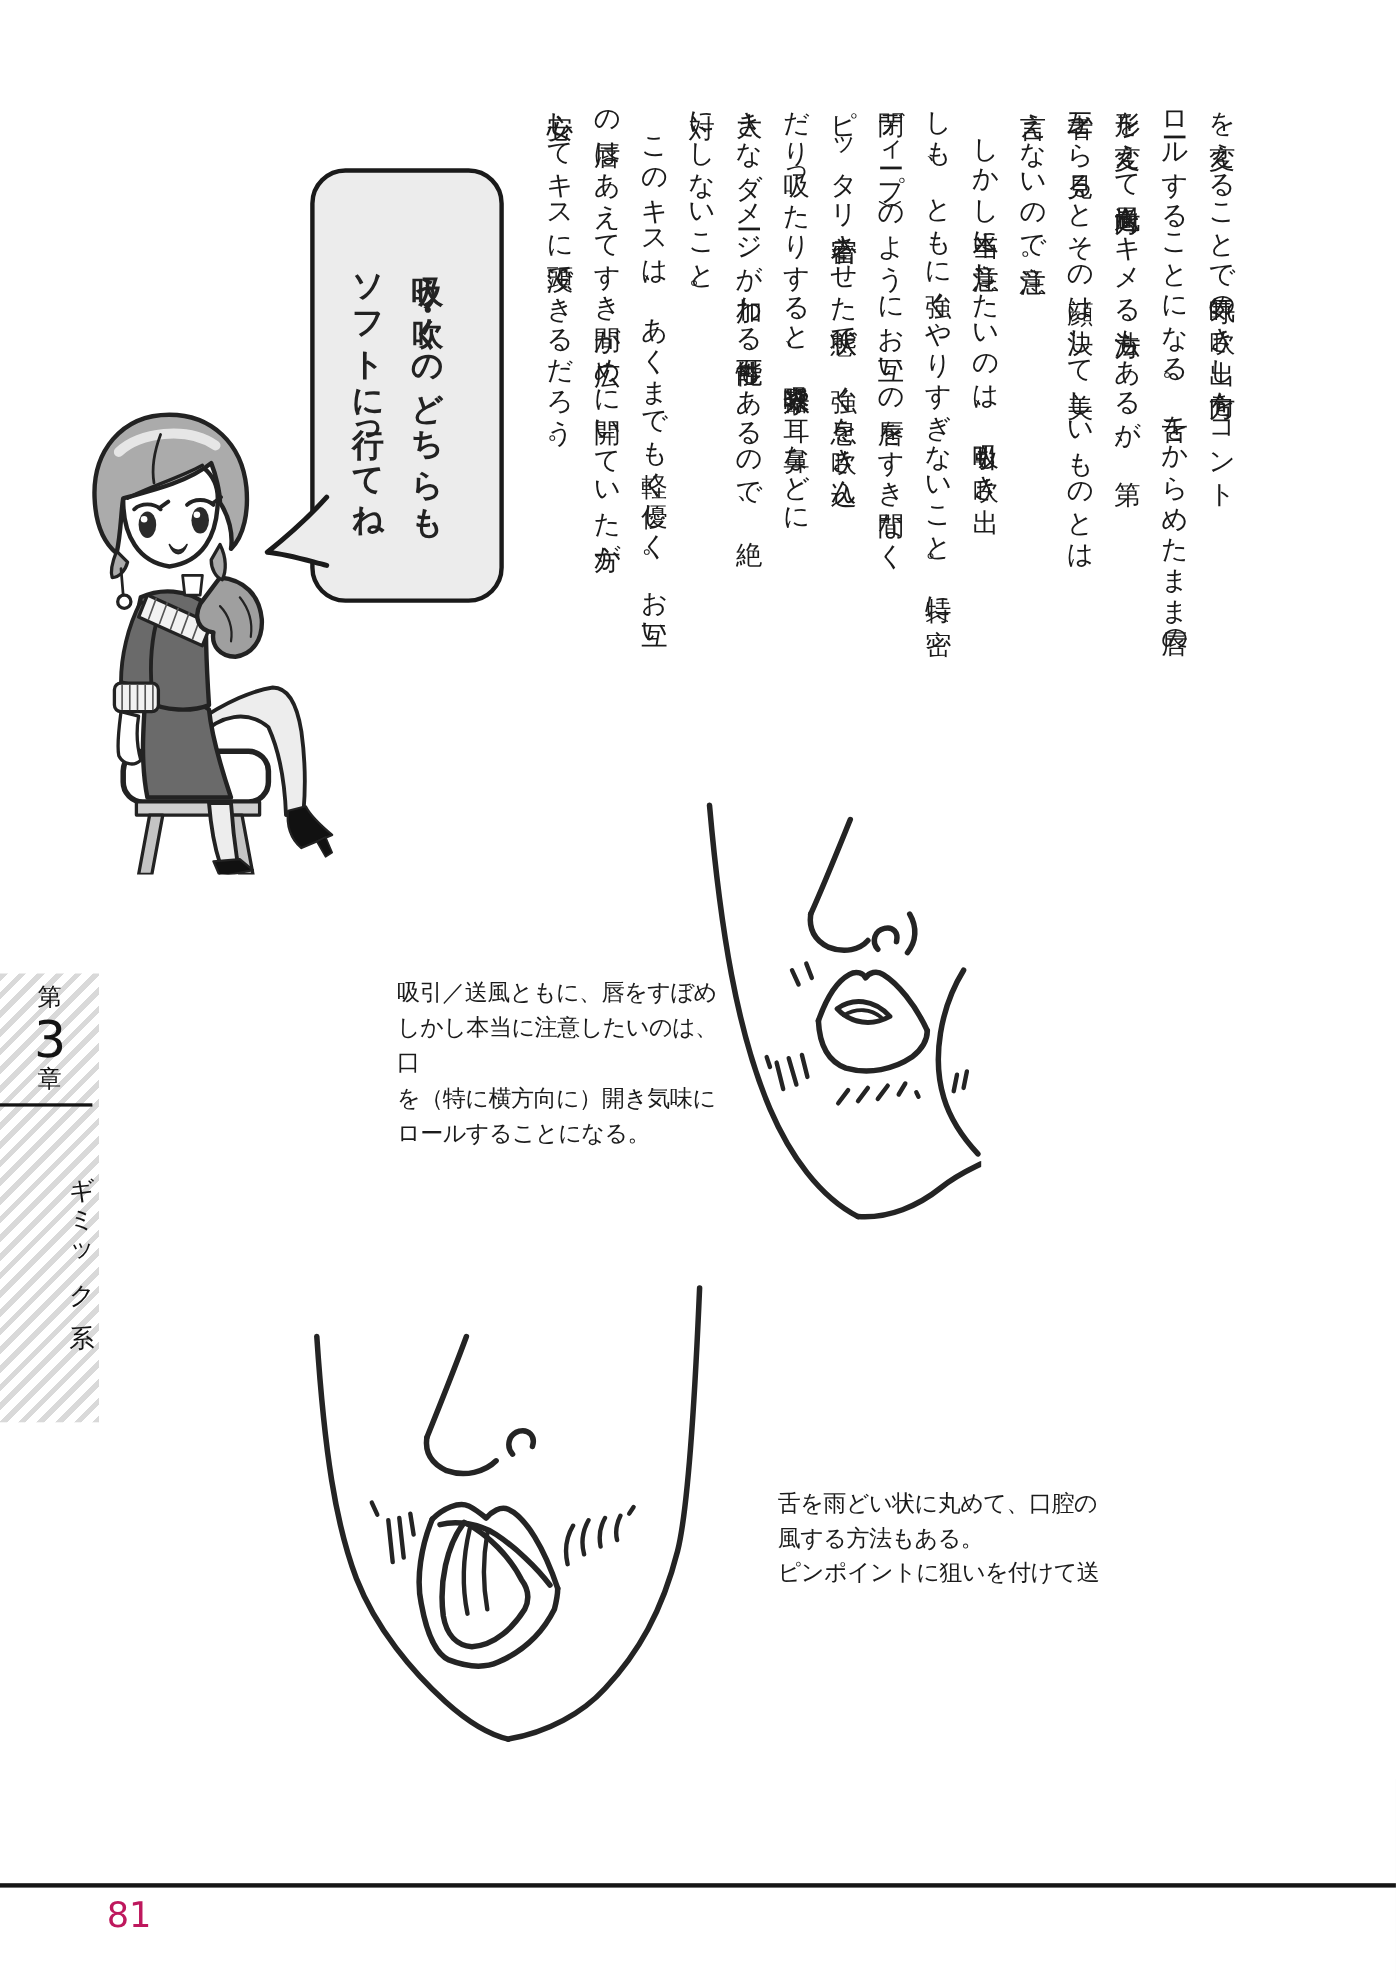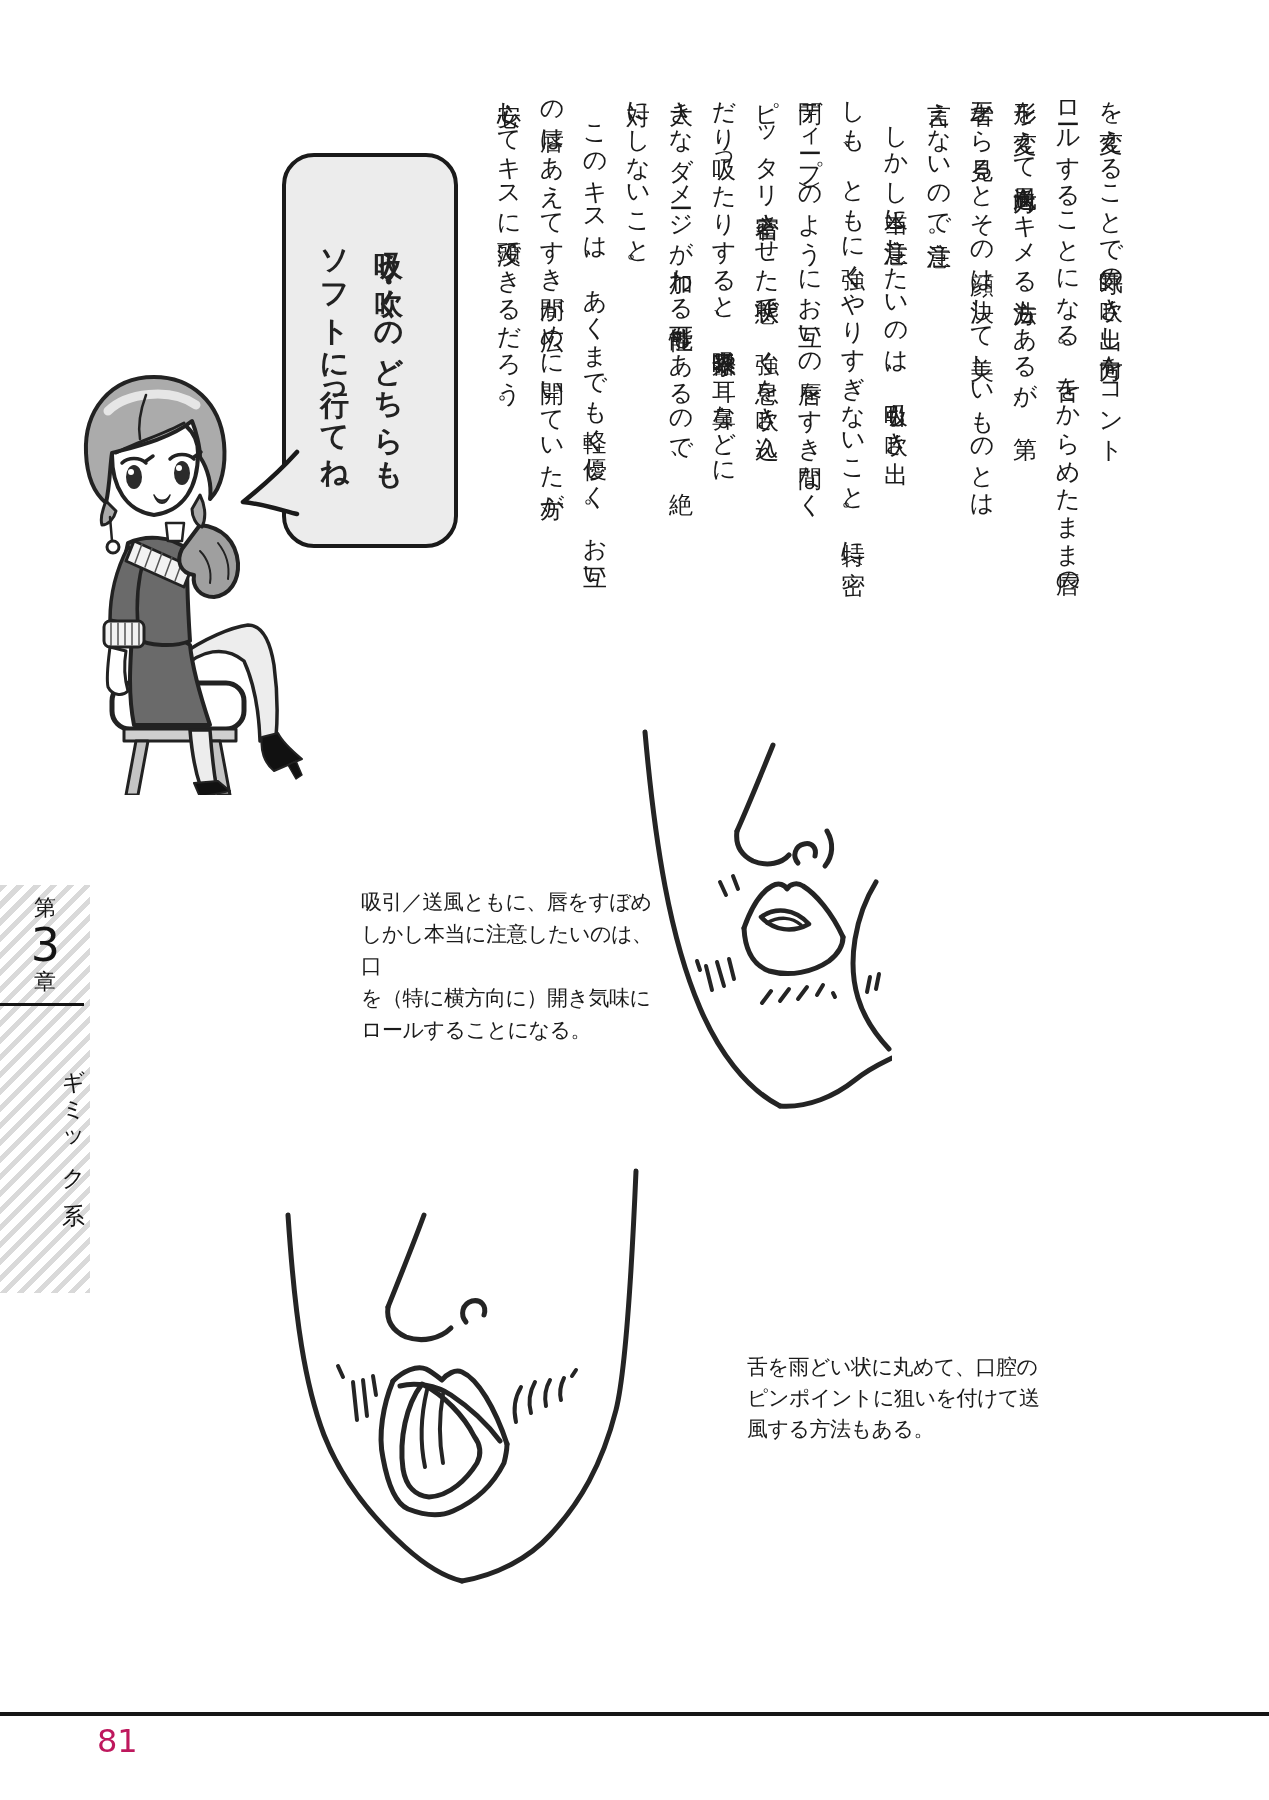--- a/index.html
+++ b/index.html
@@ -23,21 +23,21 @@
   }
   #bubble-text{
     position:absolute;top:72px;right:38px;height:310px;
     writing-mode:vertical-rl;text-orientation:mixed;
     font-size:29px;line-height:54px;letter-spacing:1.5px;font-weight:600;color:#222;
   }
   #bubble-tail{position:absolute;left:233px;top:446px;z-index:3;}
   
   .caption{position:absolute;font-size:21px;line-height:32px;color:#1b1b1b;letter-spacing:-0.5px;}
   #caption-pursed{left:361px;top:862px;width:310px;margin-top:24px;}
-  #caption-tongue{left:707px;top:1352px;width:330px;line-height:31px;margin-left:40px;}
+  #caption-tongue{left:707px;top:1352px;width:330px;line-height:31px;}
   
   #chapter-tab{
     position:absolute;left:0;top:885px;width:90px;height:408px;
     background:repeating-linear-gradient(135deg,#d9d9d9 0 5px,#ffffff 5px 12px);
   }
   #chapter-head{
     position:absolute;top:10px;left:0;width:100%;
     display:flex;flex-direction:column;align-items:center;color:#141414;
   }
   #chapter-head .small{font-size:22px;line-height:26px;}
@@ -203,22 +203,22 @@
         <path d="M281,338 C278,327 280,316 285,307"></path>
         <path d="M296,331 C294,321 296,312 300,305"></path>
         <path d="M311,325 C309,317 311,309 314,303"></path>
         <path d="M322,301 l4,-6"></path>
       </g>
     </g>
   </svg>
 
   <div id="caption-tongue" class="caption">
     <div>舌を雨どい状に丸めて、口腔の</div>
+    <div>風する方法もある。</div>
     <div>ピンポイントに狙いを付けて送</div>
-    <div>風する方法もある。</div>
   </div>
 
   <div id="chapter-tab">
     <div id="chapter-head">
       <div class="small">第</div>
       <div class="big">3</div>
       <div class="small">章</div>
     </div>
     <div id="chapter-rule"></div>
     <div id="chapter-category">ギミック系</div>

